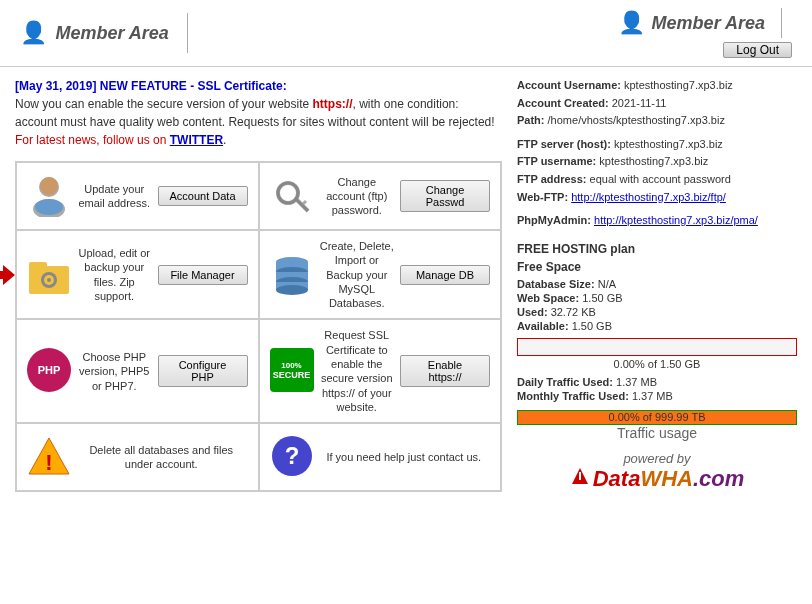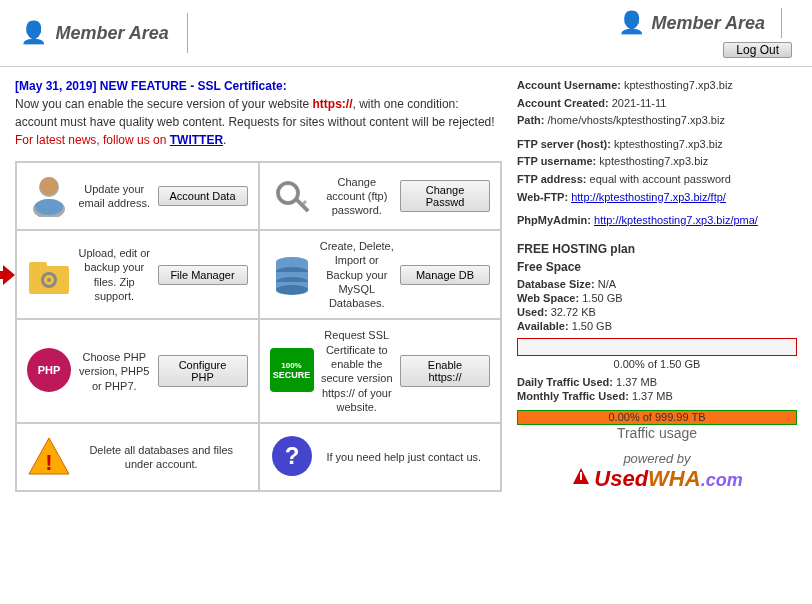--- a/index.html
+++ b/index.html
@@ -237,21 +237,21 @@
         </div>
       </div>
 
       <div class="powered-by">
         <div class="powered-text">powered by</div>
         <div style="display:flex; align-items:baseline; justify-content:center; gap:0;">
           <svg width="20" height="20" viewBox="0 0 20 20" style="margin-right:3px;">
             <polygon points="10,2 18,18 2,18" fill="#cc0000"></polygon>
             <line x1="10" y1="6" x2="10" y2="14" stroke="#fff" stroke-width="2"></line>
           </svg>
-          <span style="font-size:22px; font-weight:bold; font-style:italic; color:#cc0000;">Used</span>
+          <span style="font-size:22px; font-weight:bold; font-style:italic; color:#cc0000;">Data</span>
             <span style="font-size:22px; font-weight:bold; font-style:italic; color:#cc6600;">WHA</span>
-            <span style="font-size:18px; font-weight:bold; font-style:italic; color:#8b5cf6;">.com</span>
+            <span style="font-size:22px; font-weight:bold; font-style:italic; color:#701a75;">.com</span>
         </div>
       </div>
     </div>
   </div>
 
 </div>
 
 </body></html>

